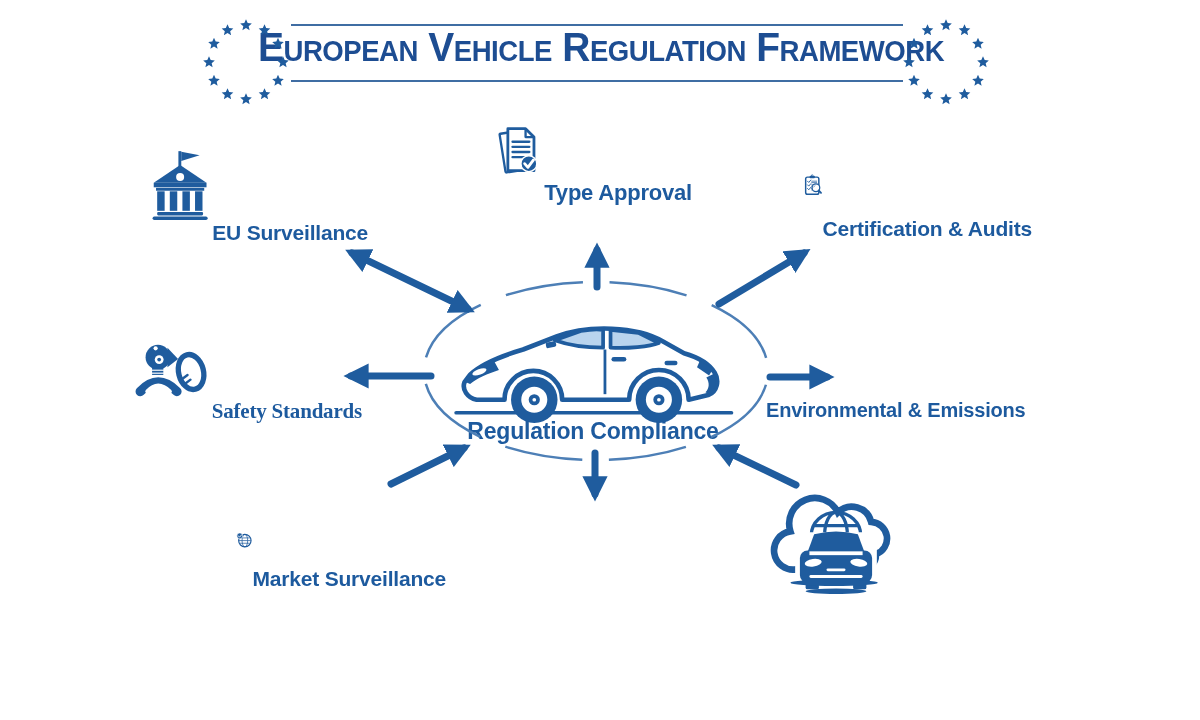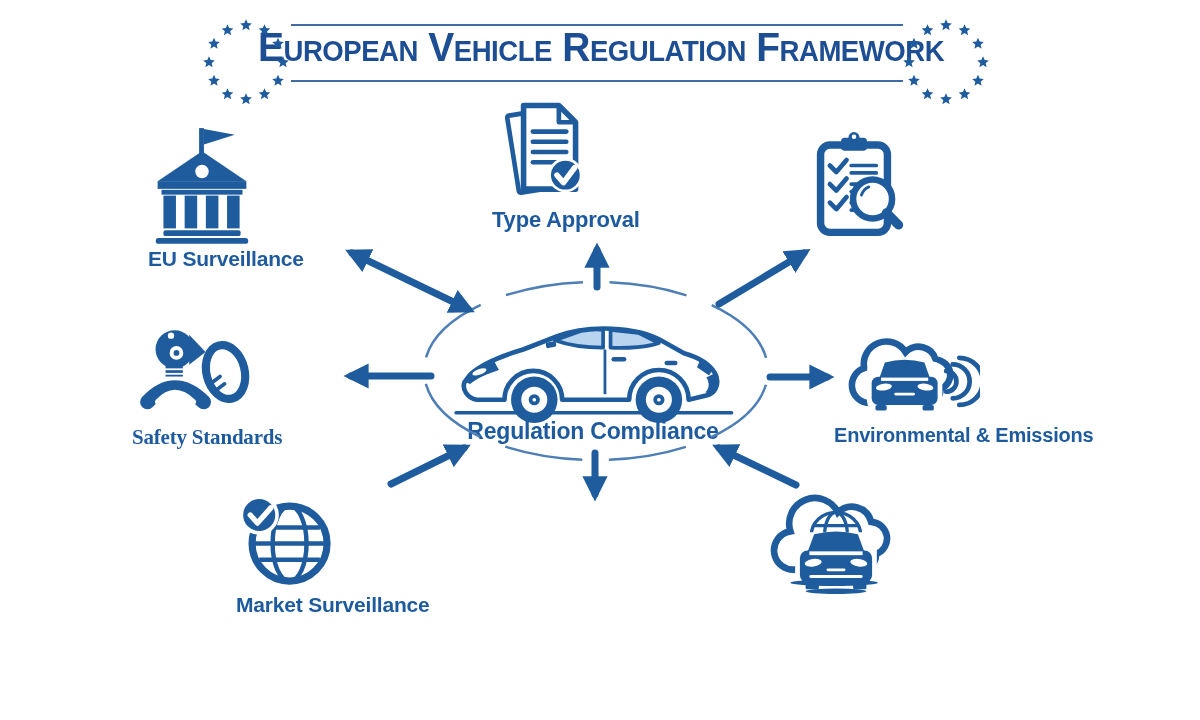--- a/index.html
+++ b/index.html
@@ -3,21 +3,21 @@
 <meta charset="utf-8">
 <style>
   html,body{margin:0;padding:0;background:#fff;}
   #canvas{position:relative;width:1200px;height:720px;background:#ffffff;overflow:hidden;
           font-family:"Liberation Sans",sans-serif;}
   .rule{position:absolute;height:2px;background:#3f6da3;}
   #title{position:absolute;left:240px;top:24px;width:720px;text-align:center;
          font-variant:small-caps;font-weight:700;font-size:41px;color:#1d4d92;
          letter-spacing:-0.5px;transform:scaleX(0.95);white-space:nowrap;}
   .stars{position:absolute;width:100px;height:100px;}
-  .node{position:absolute;display:flex;flex-direction:column;align-items:flex-start;}
+  .node{position:absolute;display:flex;align-items:flex-end;}
   .ic{display:block;}
   .lbl{font-weight:700;font-size:21px;color:#1d5a9e;text-align:center;
        letter-spacing:-0.2px;line-height:1.05;margin-top:4px;white-space:nowrap;}
   .lbl.sm{font-size:20px;}
   .lbl.md{font-size:22px;}
   #center-group{position:absolute;left:413px;top:272px;width:370px;height:192px;}
   #center-label{position:absolute;left:0;right:10px;top:146px;text-align:center;
        font-weight:700;font-size:23px;color:#1d5a9e;letter-spacing:-0.2px;}
   #overlay{position:absolute;left:0;top:0;width:1200px;height:720px;pointer-events:none;}
 </style>
@@ -119,20 +119,21 @@
           <line x1="53" y1="46" x2="80" y2="46"></line>
         <line x1="53" y1="58" x2="80" y2="58"></line>
           <line x1="53" y1="66" x2="80" y2="66"></line>
         <line x1="53" y1="78" x2="80" y2="78"></line>
           <line x1="53" y1="86" x2="80" y2="86"></line>
       </g>
       <circle cx="76" cy="74" r="21" fill="#fff" stroke="#1f5c9e" stroke-width="7"></circle>
       <path d="M64,70 a14,14 0 0 1 8,-9" fill="none" stroke="#1f5c9e" stroke-width="3" stroke-linecap="round"></path>
       <line x1="91" y1="89" x2="104" y2="102" stroke="#1f5c9e" stroke-width="10" stroke-linecap="round"></line>
     </svg>
+    <div class="lbl">Certification &amp; Audits</div>
   </div>
 
   <div class="node" style="left:132px;top:322px;width:230px;font-family:Liberation Serif, serif;">
     <svg class="ic" width="128" height="100" viewBox="0 0 135 110">
       <circle cx="44" cy="30" r="21" fill="#1f5c9e"></circle>
       <polygon points="60,14 78,33 60,47" fill="#1f5c9e"></polygon>
       <circle cx="40" cy="15" r="3.5" fill="#fff"></circle>
       <circle cx="46" cy="34" r="7.5" fill="#fff"></circle>
         <circle cx="46" cy="34" r="3.2" fill="#1f5c9e"></circle>
       <rect x="34" y="47" width="19" height="13" fill="#1f5c9e"></rect>
@@ -142,21 +143,21 @@
       <path d="M26,88 Q44,68 64,88" fill="none" stroke="#fff" stroke-width="7" stroke-linecap="round"></path>
       <g transform="rotate(-14 100 55)">
         <ellipse cx="100" cy="55" rx="21" ry="30" fill="#fff" stroke="#1f5c9e" stroke-width="9"></ellipse>
       </g>
       <line x1="86" y1="66" x2="94" y2="60" stroke="#1f5c9e" stroke-width="4" stroke-linecap="round"></line>
       <line x1="91" y1="74" x2="99" y2="68" stroke="#1f5c9e" stroke-width="4" stroke-linecap="round"></line>
     </svg>
     <div class="lbl">Safety Standards</div>
   </div>
 
-  <div class="node" style="left:834px;top:322px;width:250px;">
+  <div class="node" style="left:766px;top:322px;width:250px;">
     <svg class="ic" width="146" height="99" viewBox="0 0 155 105">
       <path d="M37,86 A19,19 0 0 1 32,49 A24,24 0 0 1 76,32 A19,19 0 0 1 108,40 A16,16 0 0 1 113,71 A14,14 0 0 1 100,86" fill="none" stroke="#1f5c9e" stroke-width="7" stroke-linecap="round"></path>
       <g transform="translate(40,36)">
         <rect x="-5" y="6" width="80" height="52" rx="10" fill="#fff"></rect>
         <path d="M8,24 L14,7 Q35,1 56,7 L62,24 Z" fill="#1f5c9e"></path>
         <rect x="0" y="22" width="70" height="30" rx="7" fill="#1f5c9e"></rect>
         <rect x="10" y="23" width="50" height="3.5" fill="#fff"></rect>
         <g fill="#fff">
           <ellipse cx="13" cy="33" rx="8.5" ry="3.6" transform="rotate(-8 13 33)"></ellipse>
           <ellipse cx="57" cy="33" rx="8.5" ry="3.6" transform="rotate(8 57 33)"></ellipse>

